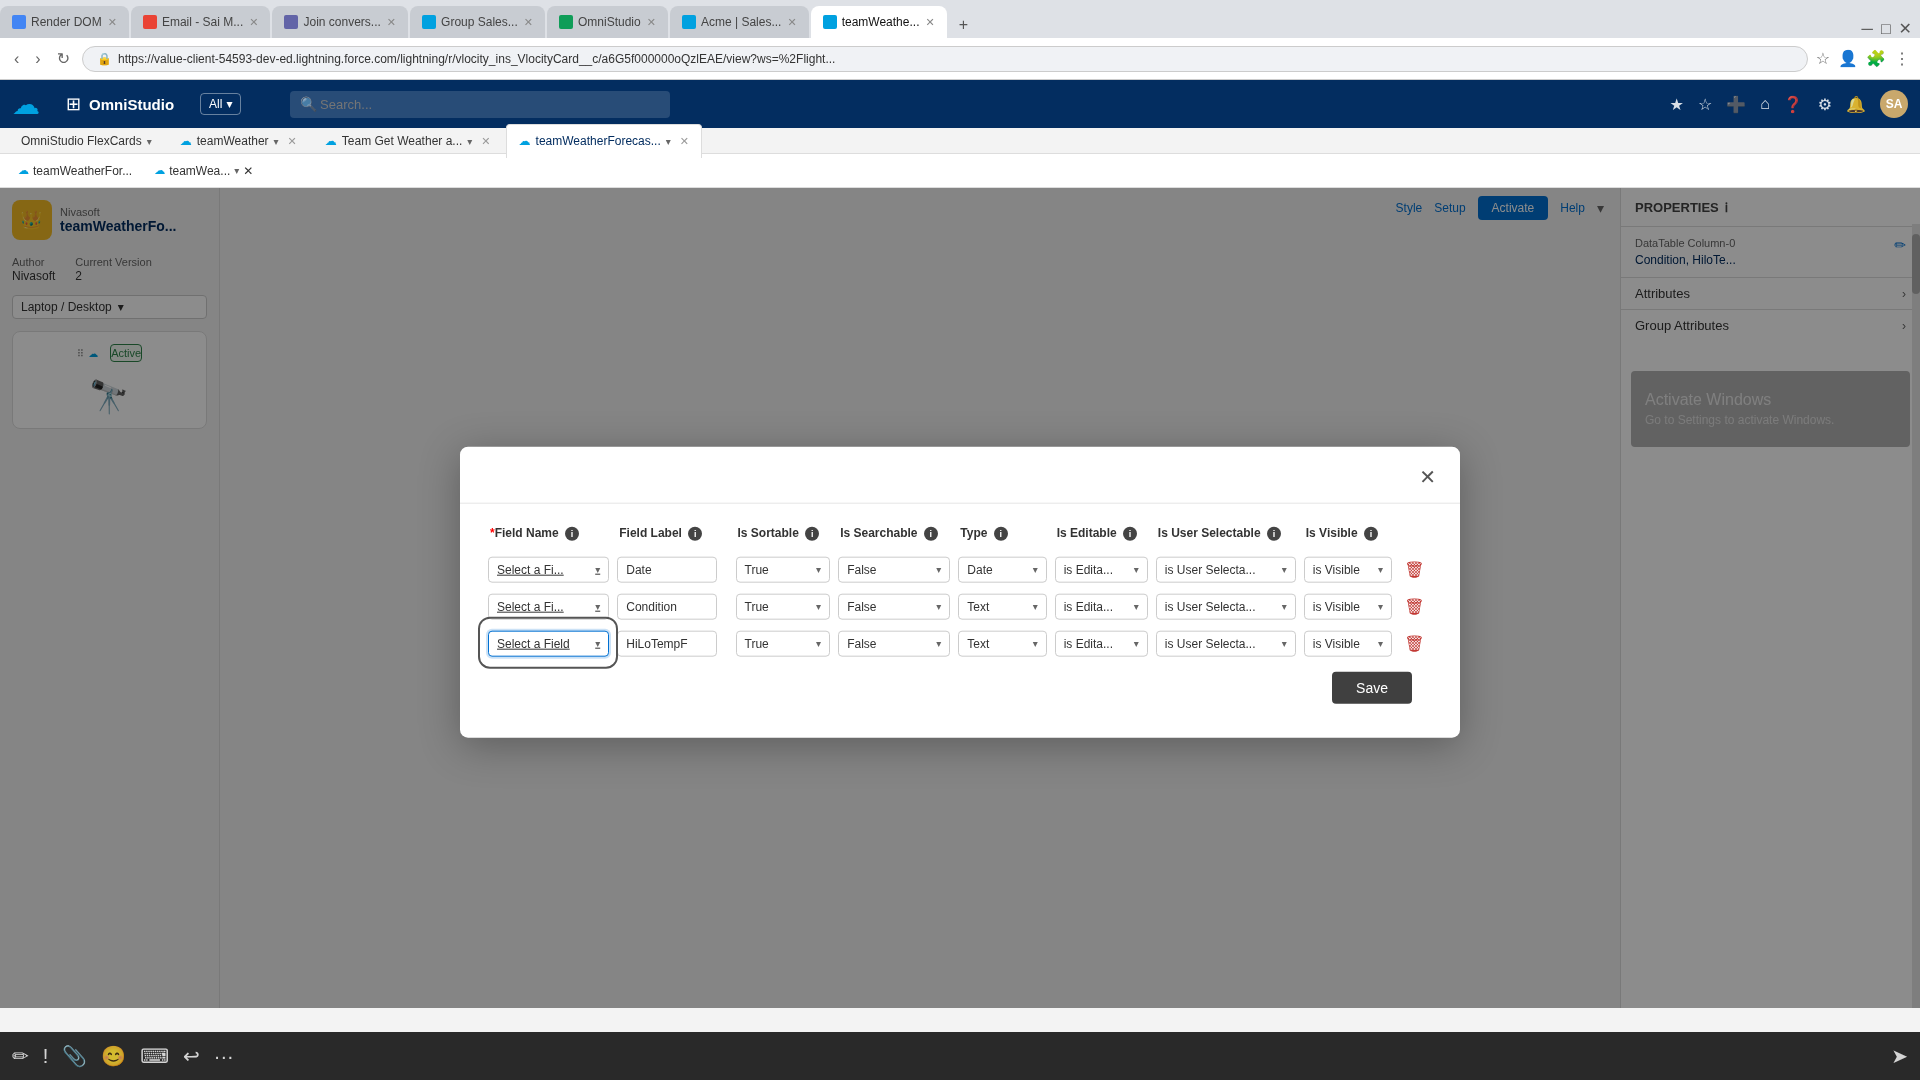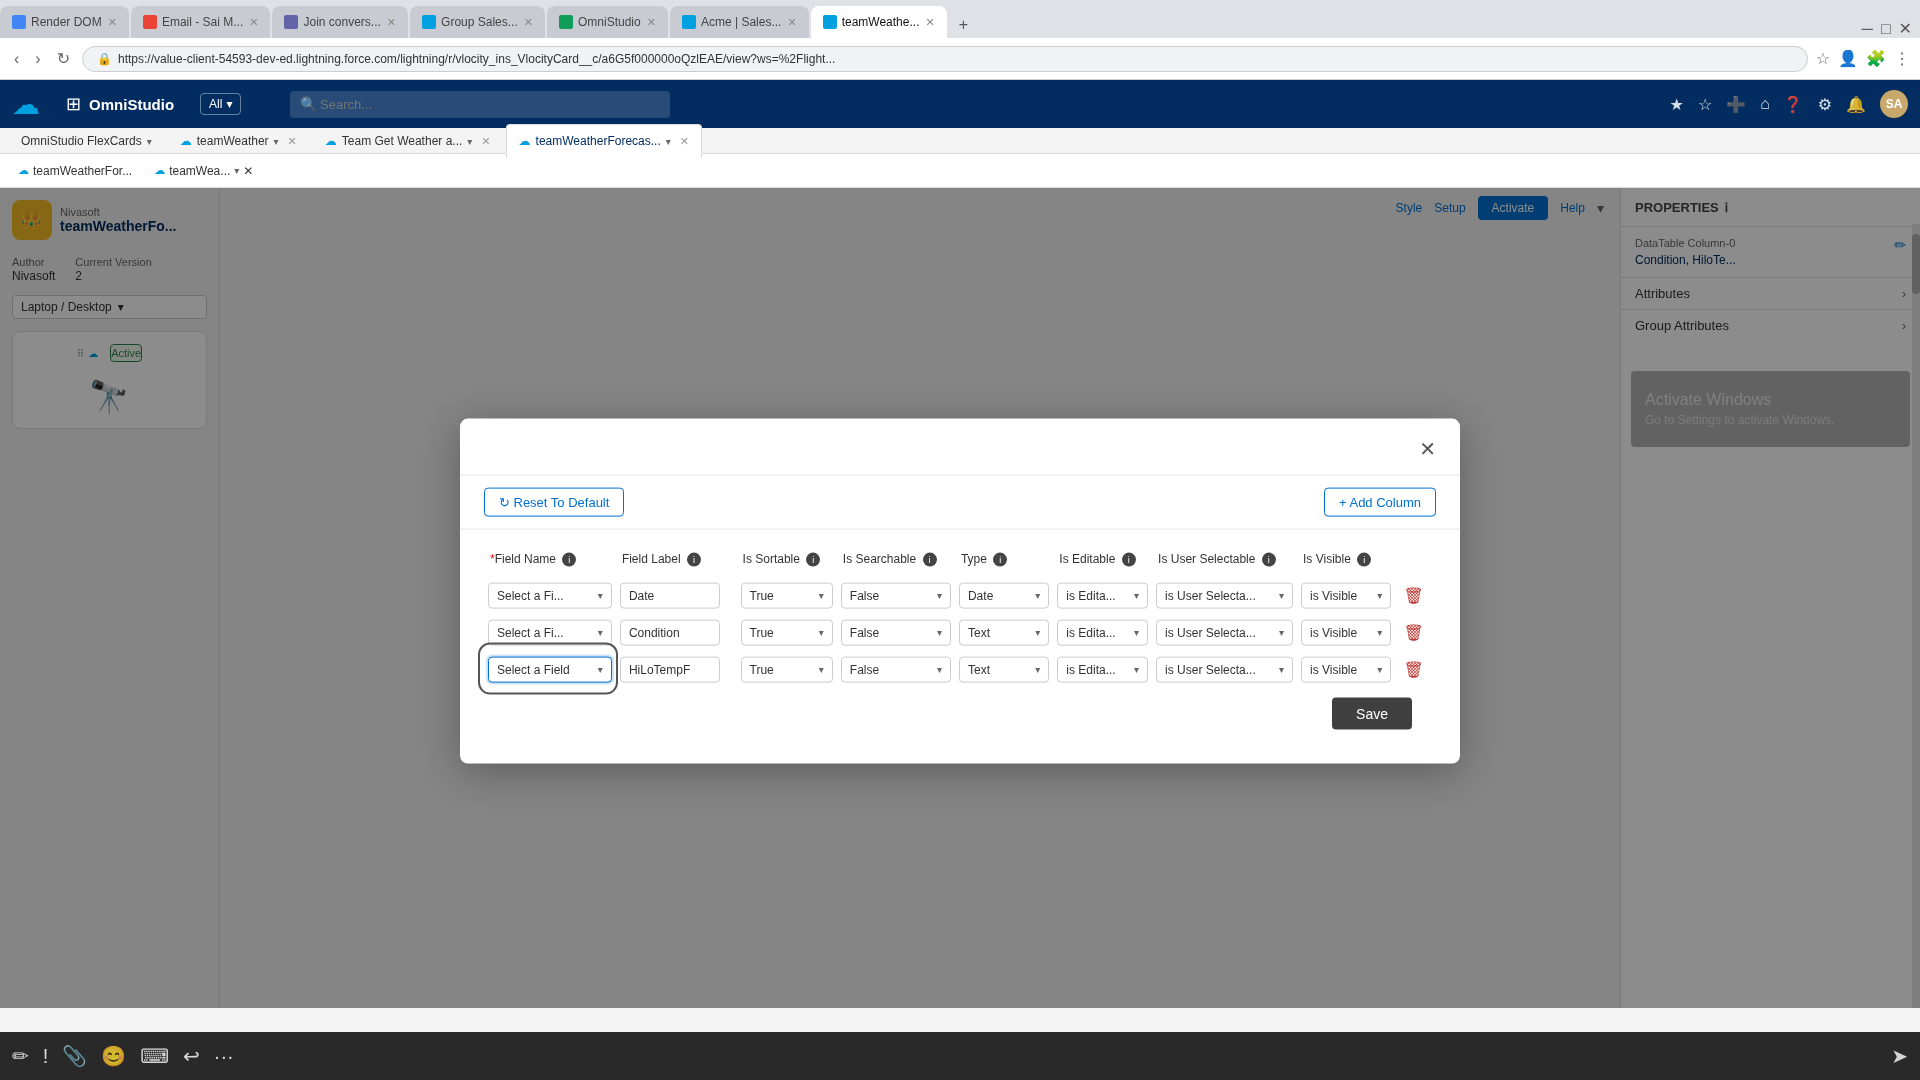--- a/index.html
+++ b/index.html
@@ -76,27 +76,27 @@
     .modal-toolbar { display: flex; align-items: center; justify-content: space-between; padding: 12px 24px; border-bottom: 1px solid #e5e5e5; }
     .reset-btn { display: flex; align-items: center; gap: 6px; padding: 6px 14px; border: 1px solid #0070d2; border-radius: 4px; color: #0070d2; background: white; font-size: 13px; cursor: pointer; }
     .add-col-btn { display: flex; align-items: center; gap: 6px; padding: 6px 14px; border: 1px solid #0070d2; border-radius: 4px; color: #0070d2; background: white; font-size: 13px; cursor: pointer; }
     .modal-tabs { display: flex; gap: 0; padding: 0 24px; border-bottom: 2px solid #e5e5e5; }
     .modal-tab { padding: 10px 16px; font-size: 14px; font-weight: 500; color: #666; cursor: pointer; border-bottom: 3px solid transparent; margin-bottom: -2px; }
     .modal-tab.active { color: #0070d2; border-bottom-color: #0070d2; }
     .modal-body { padding: 16px 24px; }
 
     
     .col-table { width: 100%; border-collapse: separate; border-spacing: 0; }
-    .col-table th { font-size: 12px; font-weight: 400; color: #333; padding: 6px 6px 10px; text-align: left; white-space: nowrap; }
+    .col-table th { font-size: 12px; font-weight: 700; color: #333; padding: 6px 6px 10px; text-align: left; white-space: nowrap; }
     .col-table th .info-icon { display: inline-block; width: 14px; height: 14px; background: #444; color: white; border-radius: 50%; font-size: 9px; text-align: center; line-height: 14px; margin-left: 3px; cursor: help; }
     .col-table td { padding: 5px 4px; vertical-align: middle; }
     .required-star { color: red; }
 
     
-    .field-select { display: flex; align-items: center; border: 1px solid #ccc; border-radius: 4px; padding: 5px 8px; font-size: 12px; color: #333; background: white; cursor: pointer; min-width: 110px; justify-content: space-between; gap: 4px; }
+    .field-select { display: flex; align-items: center; border: 1px solid #ccc; border-radius: 4px; padding: 5px 8px; font-size: 12px; color: #333; background: white; cursor: pointer; min-width: 110px; justify-content: space-between; gap: 4px; text-decoration: underline; }
     .field-select.focused { border-color: #0070d2; box-shadow: 0 0 0 2px rgba(0,112,210,0.2); }
     .field-select .sel-text { flex: 1; overflow: hidden; text-overflow: ellipsis; white-space: nowrap; }
     .field-select .chevron { font-size: 10px; color: #666; flex-shrink: 0; }
     .text-input { border: 1px solid #ccc; border-radius: 4px; padding: 5px 8px; font-size: 12px; color: #333; width: 100px; }
     .dropdown-sel { display: flex; align-items: center; border: 1px solid #ccc; border-radius: 4px; padding: 5px 8px; font-size: 12px; color: #333; background: white; cursor: pointer; min-width: 80px; justify-content: space-between; }
     .dropdown-sel .chevron { font-size: 10px; color: #666; }
     .delete-btn { color: #c23934; font-size: 16px; cursor: pointer; background: none; border: none; padding: 4px; }
 
     
     .modal-footer { display: flex; justify-content: flex-end; padding: 10px 24px 18px; }
@@ -328,24 +328,20 @@
 
   <div class="overlay"></div>
 
   <div class="modal">
 
     <div class="modal-header">
       <div style="width:32px;"></div>
       <button class="modal-close">✕</button>
     </div>
 
-    <div class="modal-toolbar">
-      <button class="reset-btn">↻ Reset To Default</button>
-      <button class="add-col-btn">+ Add Column</button>
-    </div>
 
 
     <div class="modal-body" style="position:relative;">
       <table class="col-table">
         <thead>
           <tr>
             <th>
               <span class="required-star">*</span>Field Name
               <span class="info-icon">i</span>
             </th>

